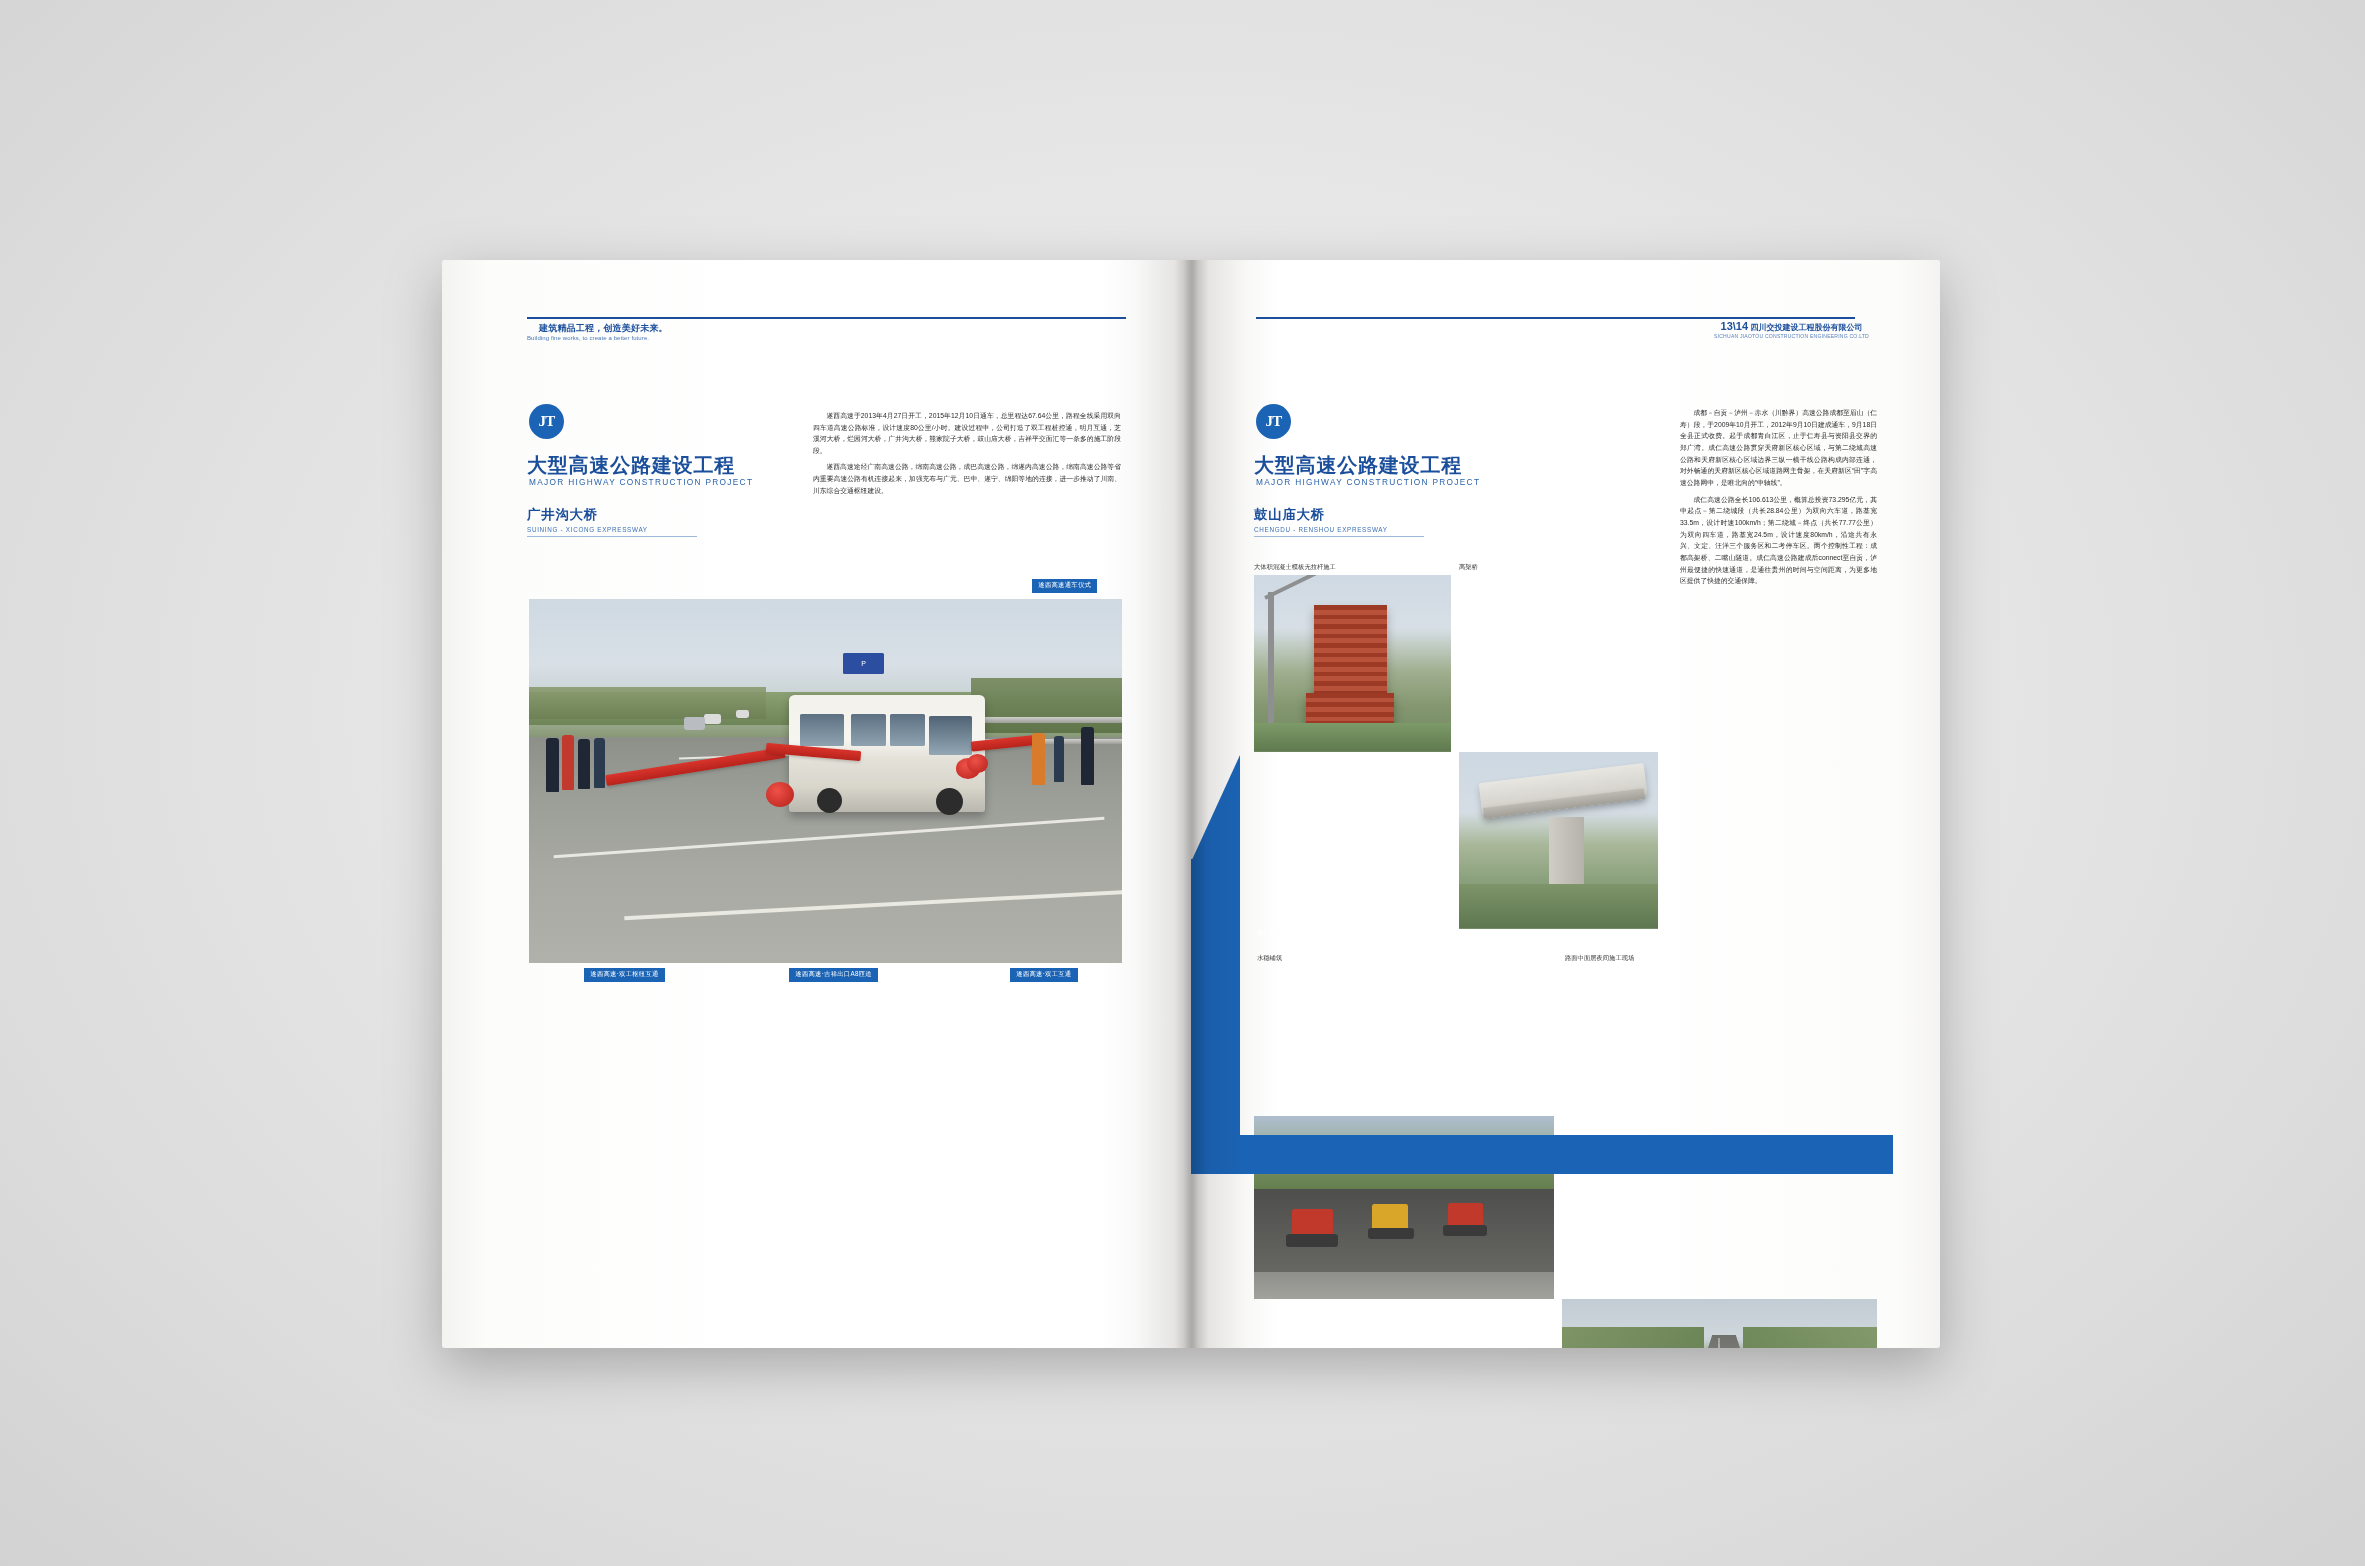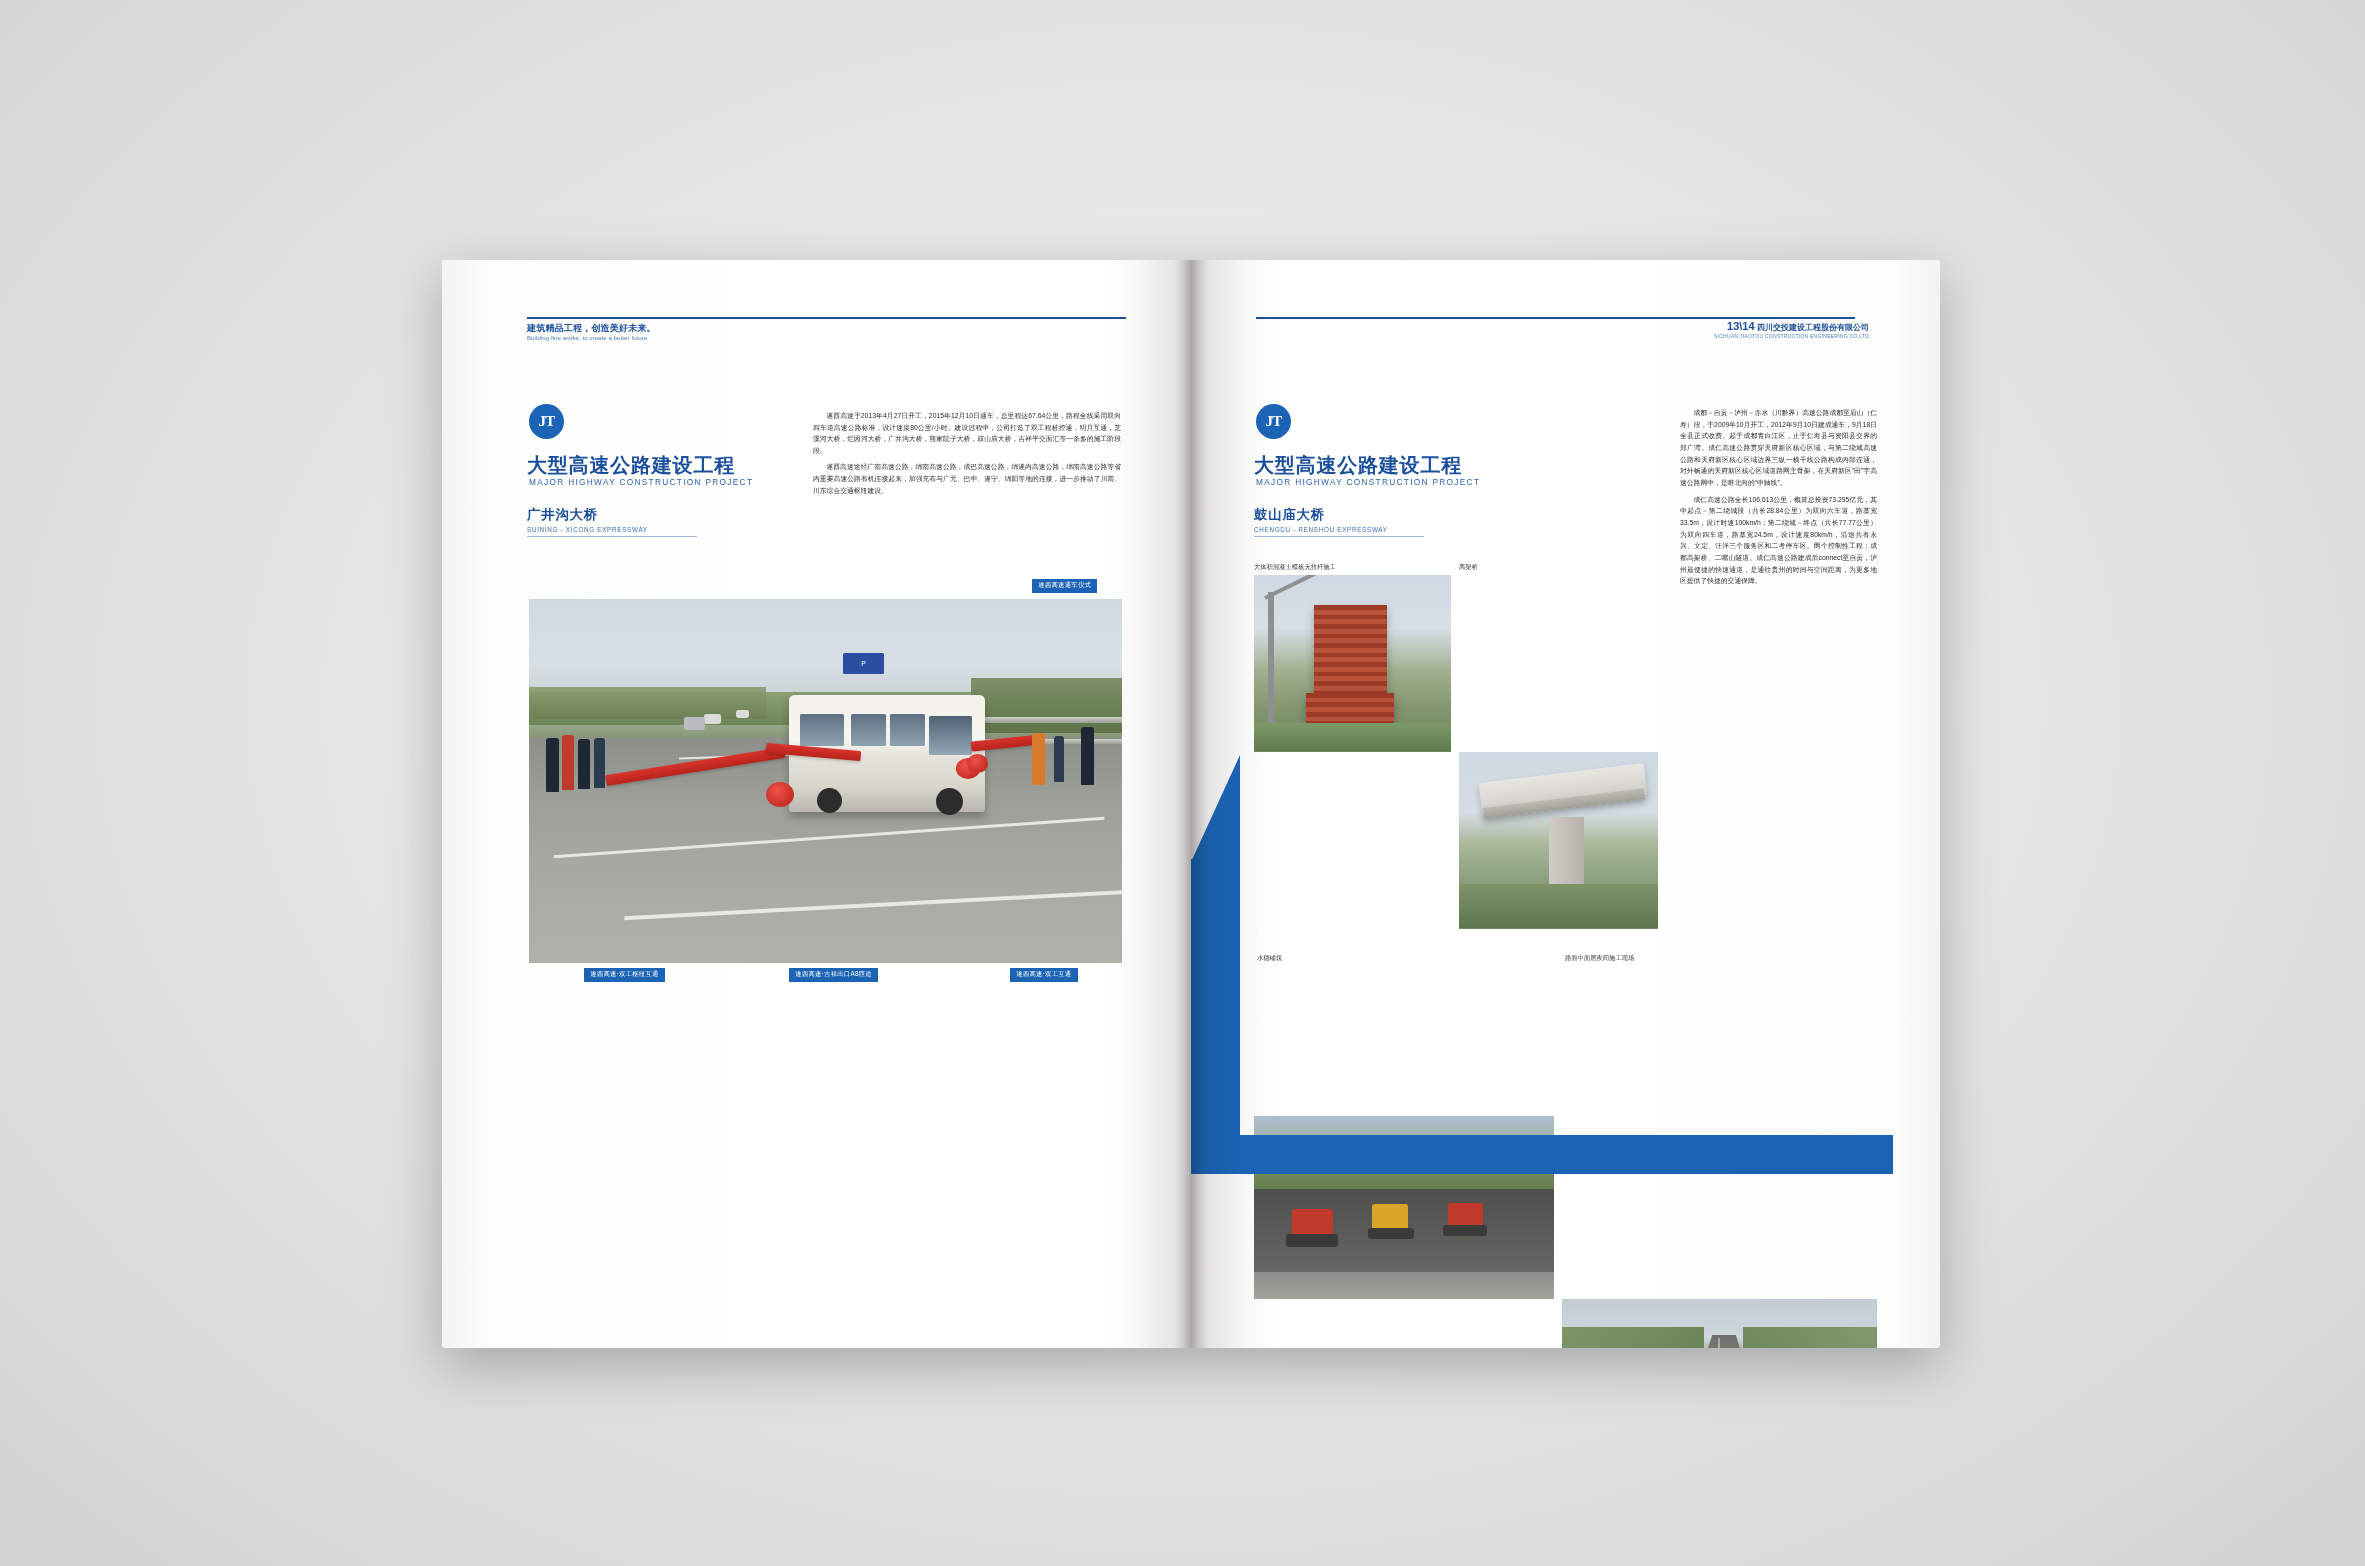--- a/index.html
+++ b/index.html
@@ -71,25 +71,25 @@
     height: 1.6px;
     background: #1b4f9c;
   }
   .hdr-tag {
     position: absolute;
     font-size: 8.7px;
     line-height: 1.35;
     color: #1b4f9c;
     letter-spacing: 0.2px;
   }
-  .hdr-tag .zh { font-weight: bold; font-size: 9px; display:block; }
+  .hdr-tag .zh { font-weight: bold; font-size: 9px; display:block;margin-left:12px; }
   .hdr-tag .en { font-size: 6px; color: #4a78b8; display:block; letter-spacing:0.1px;}
   .hdr-right {
     position: absolute;
-    text-align: right;
+    text-align: center;
     font-size: 8.7px;
     color: #1b4f9c;
   }
   .hdr-right .pg { font-weight: bold; font-size: 11px; }
   .hdr-right .co { font-size: 8px; font-weight: bold; }
   .hdr-right .coen { display:block; font-size: 5.1px; color:#5b82bb; letter-spacing:0.2px;}
 
   
   .logo {
     position: absolute;

